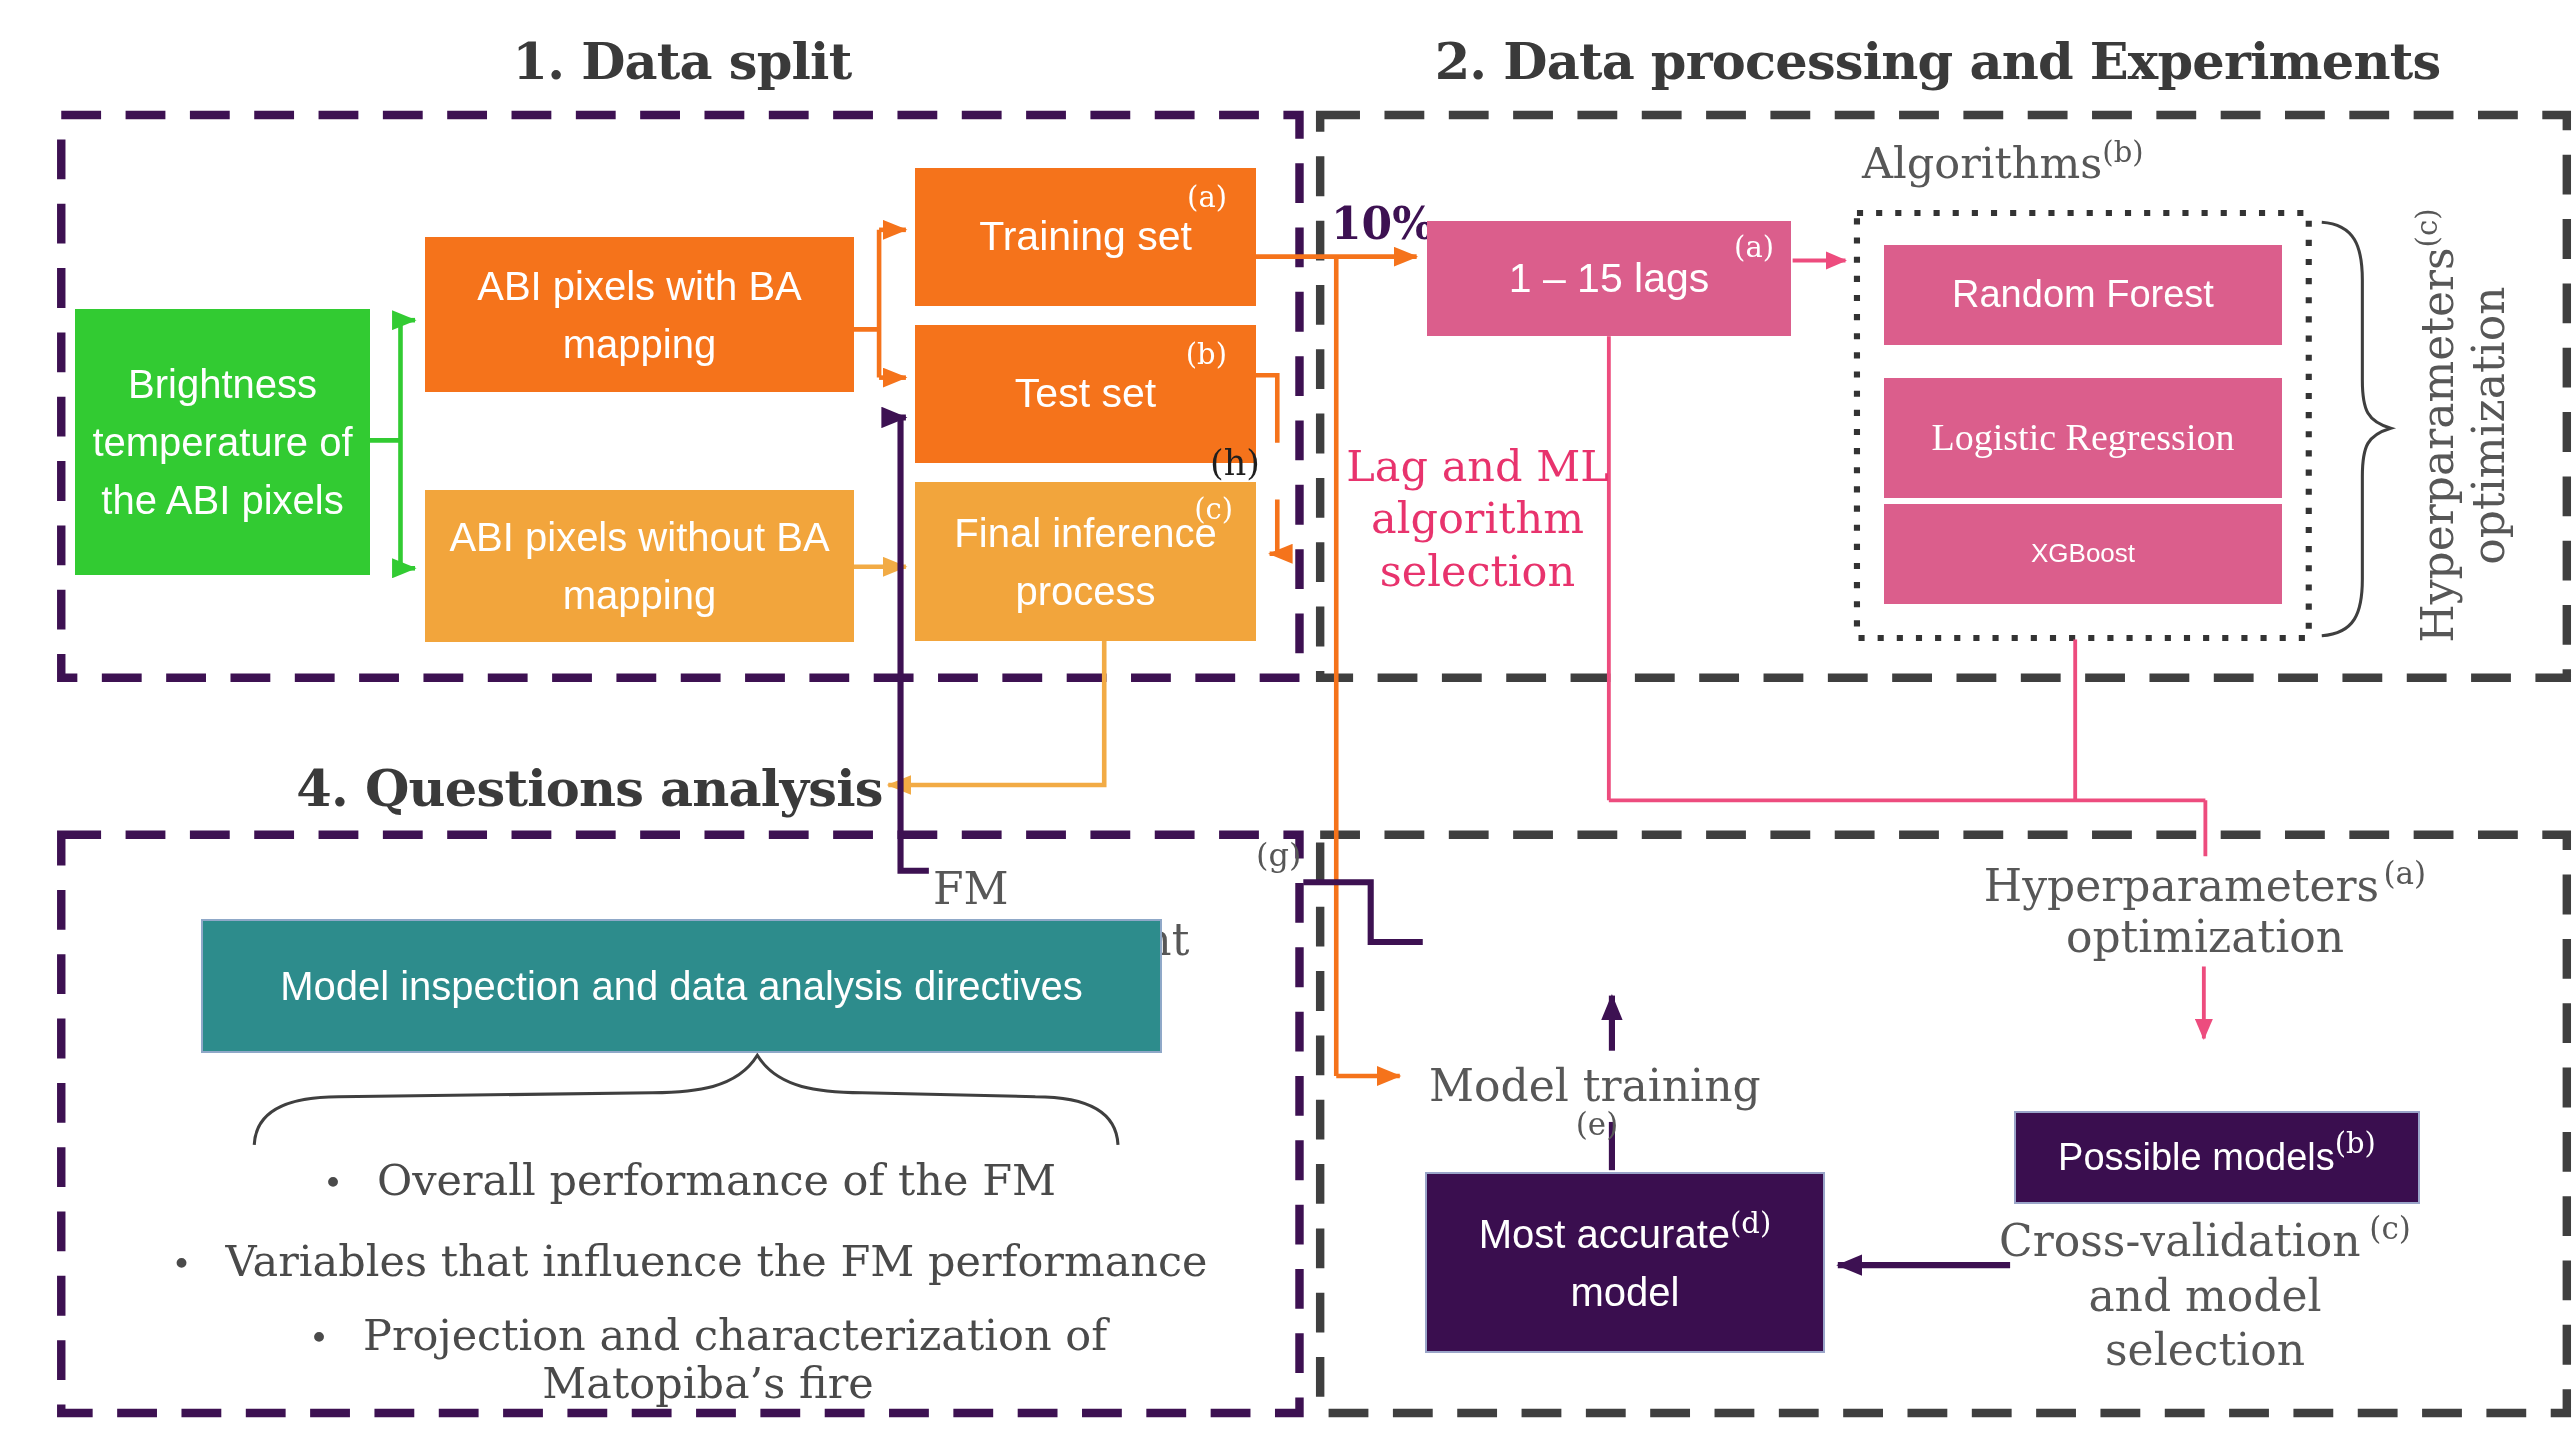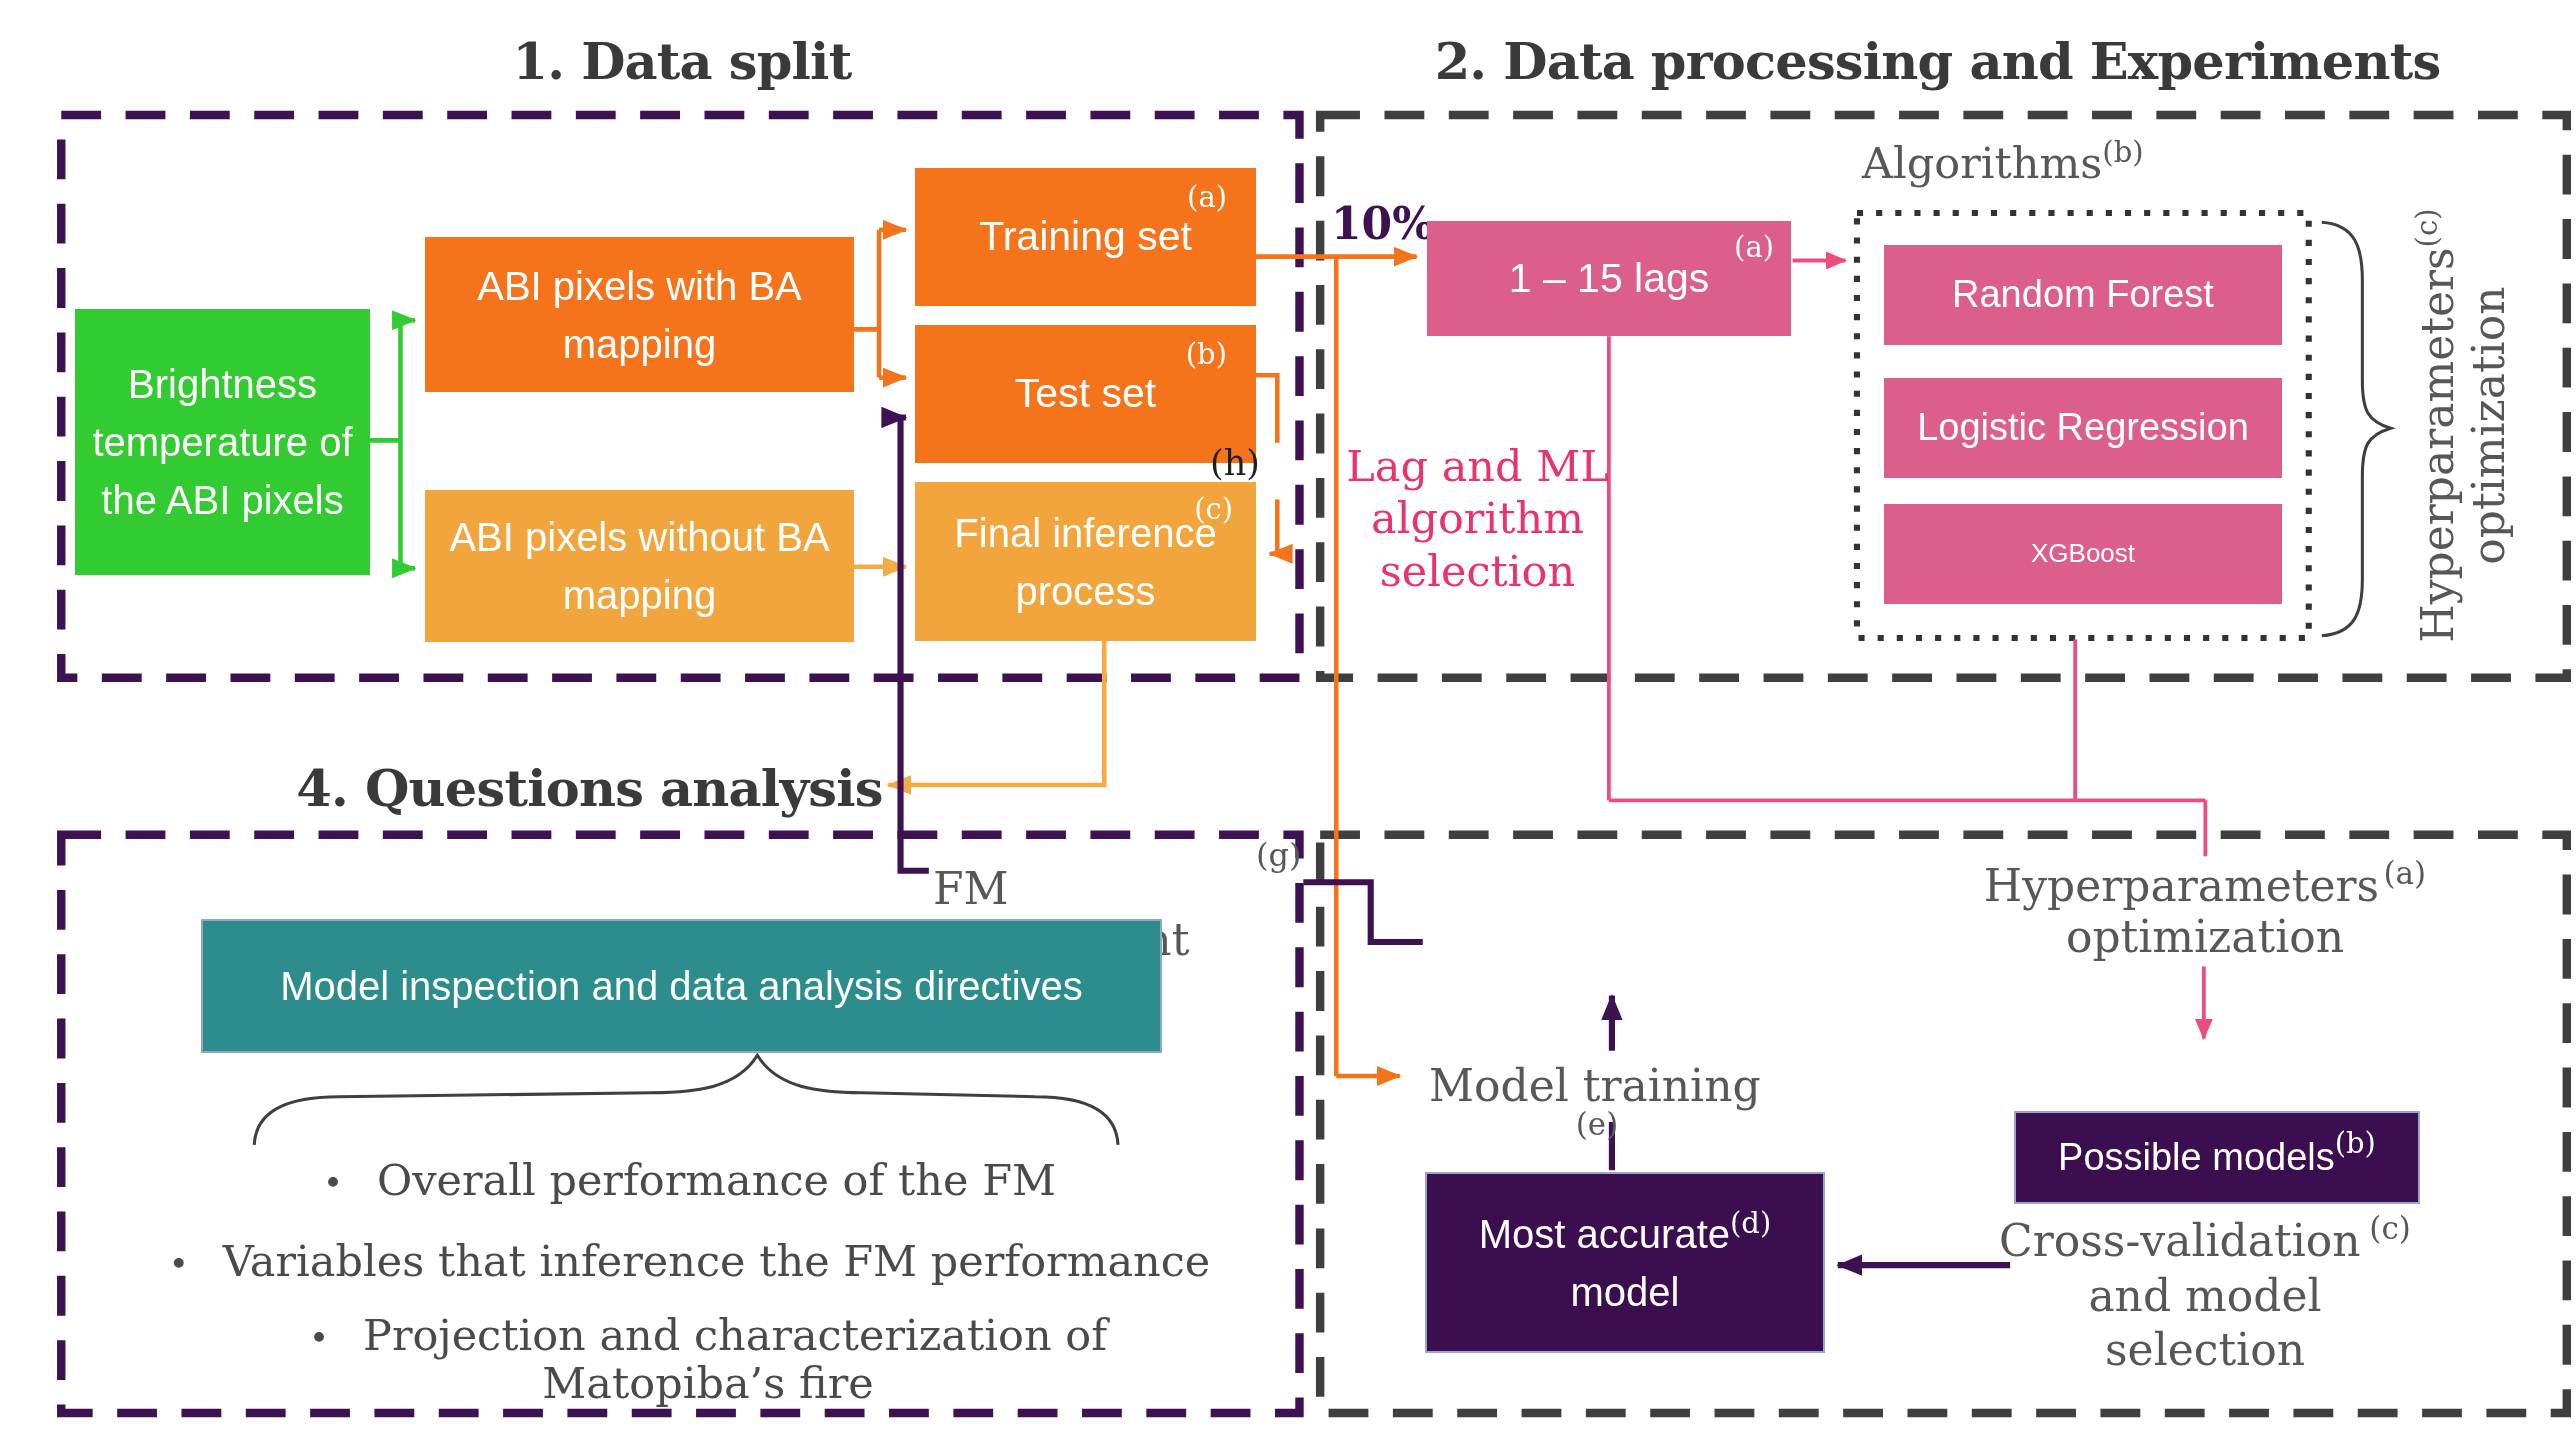--- a/index.html
+++ b/index.html
@@ -138,21 +138,21 @@
   <div class="abs box pinkbox-bg sans" style="left:1427px;top:221px;width:364px;height:115px;font-size:41px;">
     <span>1 – 15 lags</span>
     <span class="abs serif supwhite" style="right:17px;top:4.6px;">(a)</span>
   </div>
 
   <div class="abs serif" style="left:1862px;top:138px;font-size:43px;color:#575757;">
     <span>Algorithms</span><span class="sup" style="font-size:29px;">(b)</span>
   </div>
 
   <div class="abs box pinkbox-bg sans" style="left:1884px;top:245px;width:398px;height:100px;font-size:38px;">Random Forest</div>
-  <div class="abs box pinkbox-bg sans" style="left:1884px;top:378px;width:398px;height:100px;font-size:38px;">Logistic Regression</div>
+  <div class="abs box pinkbox-bg sans" style="left:1884px;top:378px;width:398px;height:120px;font-size:38px;font-family:Liberation Serif, serif;">Logistic Regression</div>
   <div class="abs box pinkbox-bg sans" style="left:1884px;top:504px;width:398px;height:100px;font-size:26px;">XGBoost</div>
 
   <div class="abs vtext" style="left:2196px;top:375px;width:536px;">
     <div><span>Hyperparameters</span><span class="sup" style="font-size:29px;">(c)</span></div>
     <div>optimization</div>
   </div>
 
   <div class="abs pinknote" style="left:1332px;top:440px;width:291px;">
     <div>Lag and ML</div>
     <div>algorithm</div>
@@ -184,17 +184,17 @@
     <span>Model training</span> <span class="sup">(e)</span>
   </div>
 
 
   <div class="abs graytext" style="left:933px;top:864px;width:329px;text-align:left;">FM assessment</div>
   <div class="abs serif" style="left:1256px;top:836px;font-size:32px;color:#575757;">(g)</div>
 
   <div class="abs box teal-bg sans" style="left:201px;top:919px;width:961px;height:134px;font-size:40px;box-sizing:border-box;">Model inspection and data analysis directives</div>
 
   <div class="abs bullet" style="left:322px;top:1156px;width:735px;">Overall performance of the FM</div>
-  <div class="abs bullet" style="left:138px;top:1237px;width:1103px;">Variables that inference the FM performance</div>
+  <div class="abs bullet" style="left:138px;top:1237px;width:1103px;">Variables that influence the FM performance</div>
   <div class="abs bullet" style="left:306px;top:1311px;width:804px;">Projection and characterization of Matopiba’s fire</div>
 
 </div>
 
 
 </body></html>

